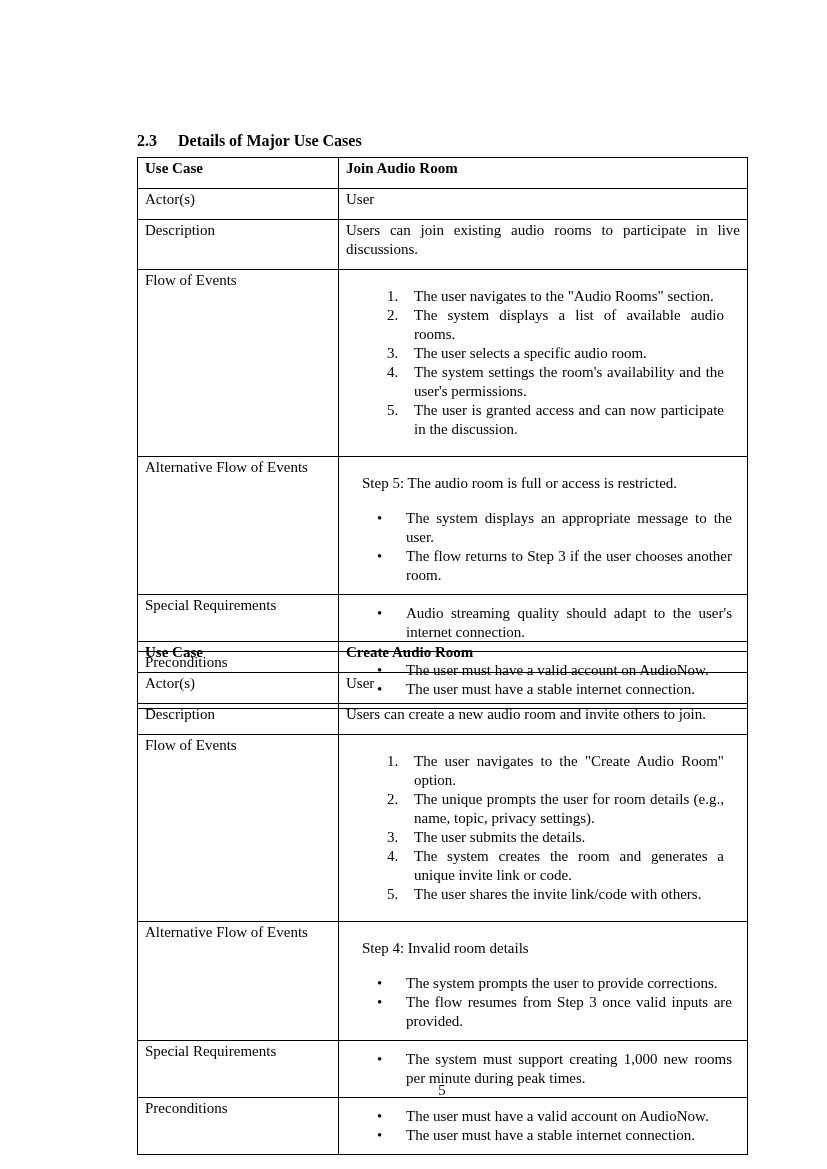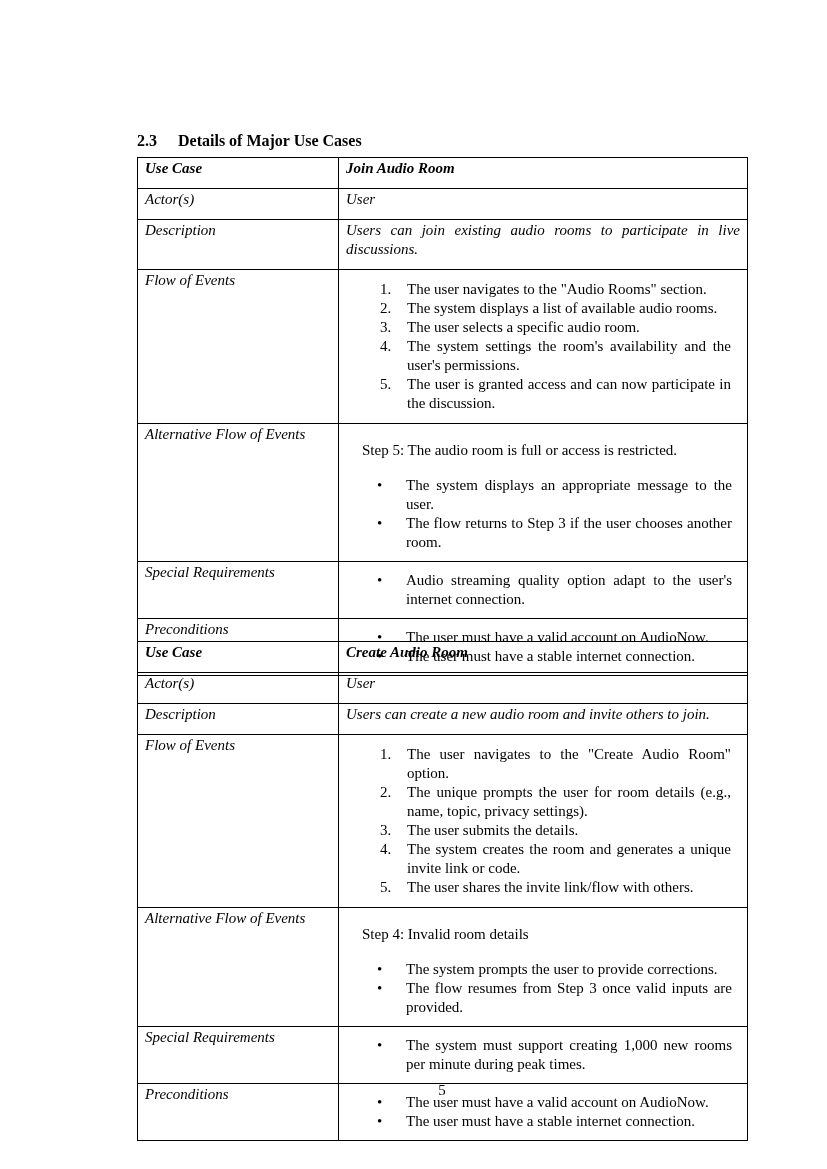--- a/index.html
+++ b/index.html
@@ -39,27 +39,27 @@
   }
   #table-join  { top: 157px; }
   #table-create{ top: 641px; }
   table.uc-table td {
     border: 1px solid #000000;
     vertical-align: top;
     padding: 1px 7px;
   }
   td.label-cell { width: 201px; }
   td.value-cell { width: 409px; }
-  .para { margin: 0 0 9px 0; font-style: italic; }
+  .para { margin: 0 0 9px 0; }
   .value-cell .para { text-align: justify; }
   .bold { font-weight: bold; }
   ol.num-list {
     list-style: none;
     counter-reset: step;
-    margin: 9px;
+    margin: 16px;
     padding: 0 0 0 52px;
   }
   ol.num-list > li {
     counter-increment: step;
     position: relative;
     text-align: justify;
   }
   ol.num-list > li::before {
     content: counter(step) ".";
     position: absolute;
@@ -151,21 +151,21 @@
             <li>The flow returns to Step 3 if the user chooses another room.</li>
           </ul>
         </td>
       </tr>
       <tr>
         <td class="label-cell">
             <p class="para">Special Requirements</p>
           </td>
         <td class="value-cell">
           <ul class="bullet-list">
-            <li>Audio streaming quality option adapt to the user's internet connection.</li>
+            <li>Audio streaming quality should adapt to the user's internet connection.</li>
           </ul>
         </td>
       </tr>
       <tr>
         <td class="label-cell">
             <p class="para">Preconditions</p>
           </td>
         <td class="value-cell">
           <ul class="bullet-list">
             <li>The user must have a valid account on AudioNow.</li>
@@ -205,21 +205,21 @@
       <tr>
         <td class="label-cell">
             <p class="para">Flow of Events</p>
           </td>
         <td class="value-cell">
           <ol class="num-list">
             <li>The user navigates to the "Create Audio Room" option.</li>
             <li>The unique prompts the user for room details (e.g., name, topic, privacy settings).</li>
             <li>The user submits the details.</li>
             <li>The system creates the room and generates a unique invite link or code.</li>
-            <li>The user shares the invite link/flow with others.</li>
+            <li>The user shares the invite link/code with others.</li>
           </ol>
         </td>
       </tr>
       <tr>
         <td class="label-cell">
             <p class="para">Alternative Flow of Events</p>
           </td>
         <td class="value-cell">
           <p class="step-line"><span>Step 4:</span> <span>Invalid room details</span></p>
           <ul class="bullet-list">

